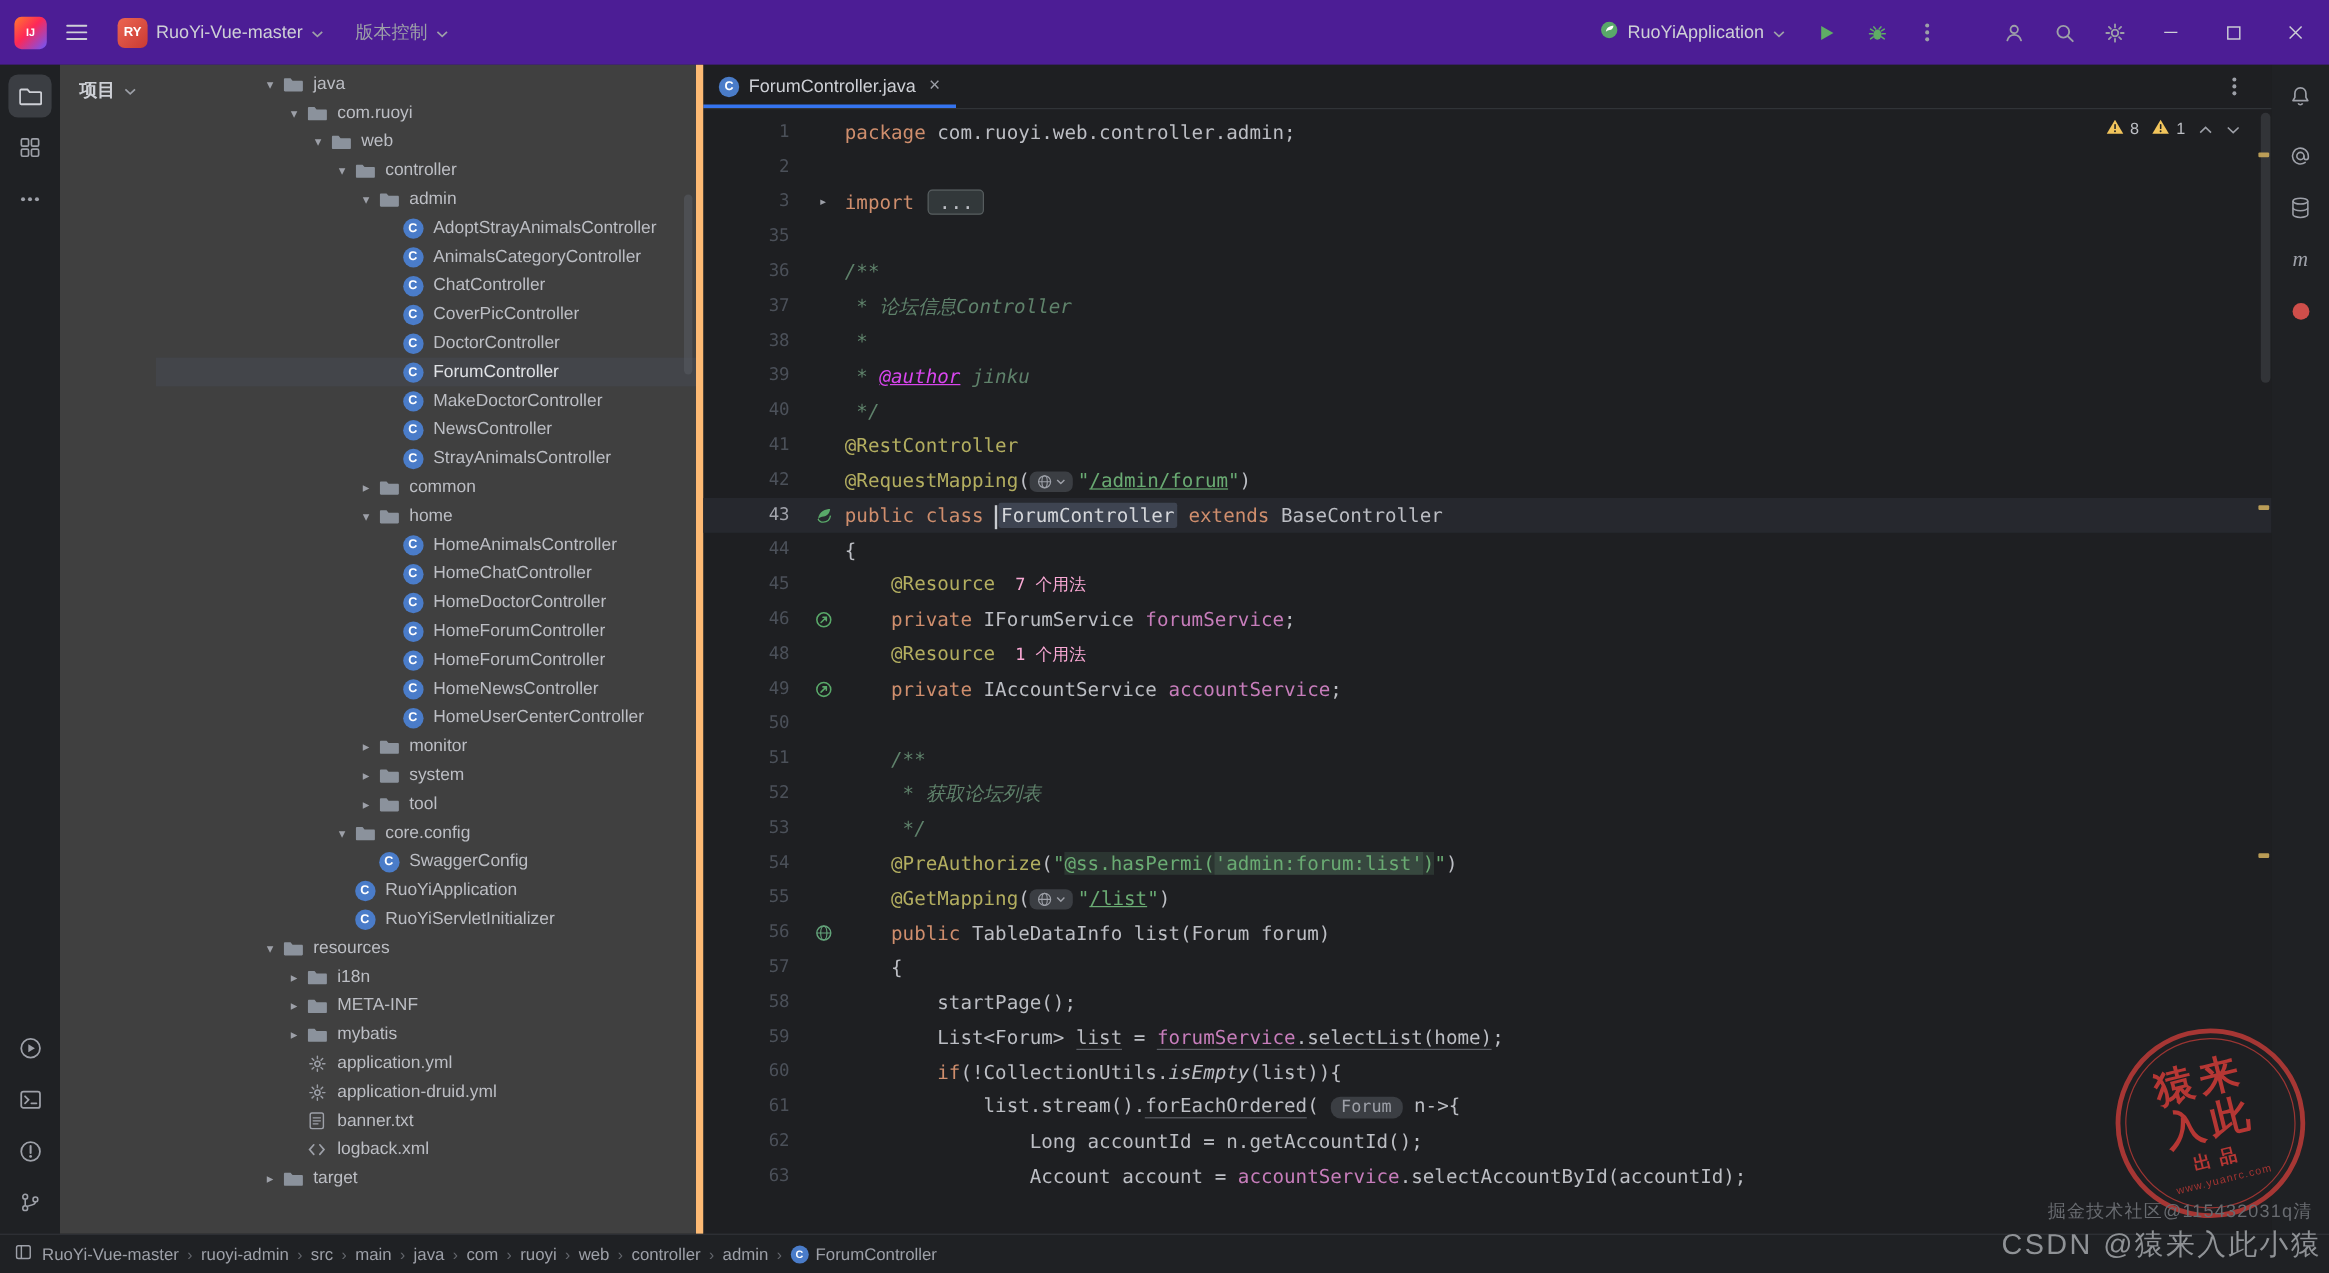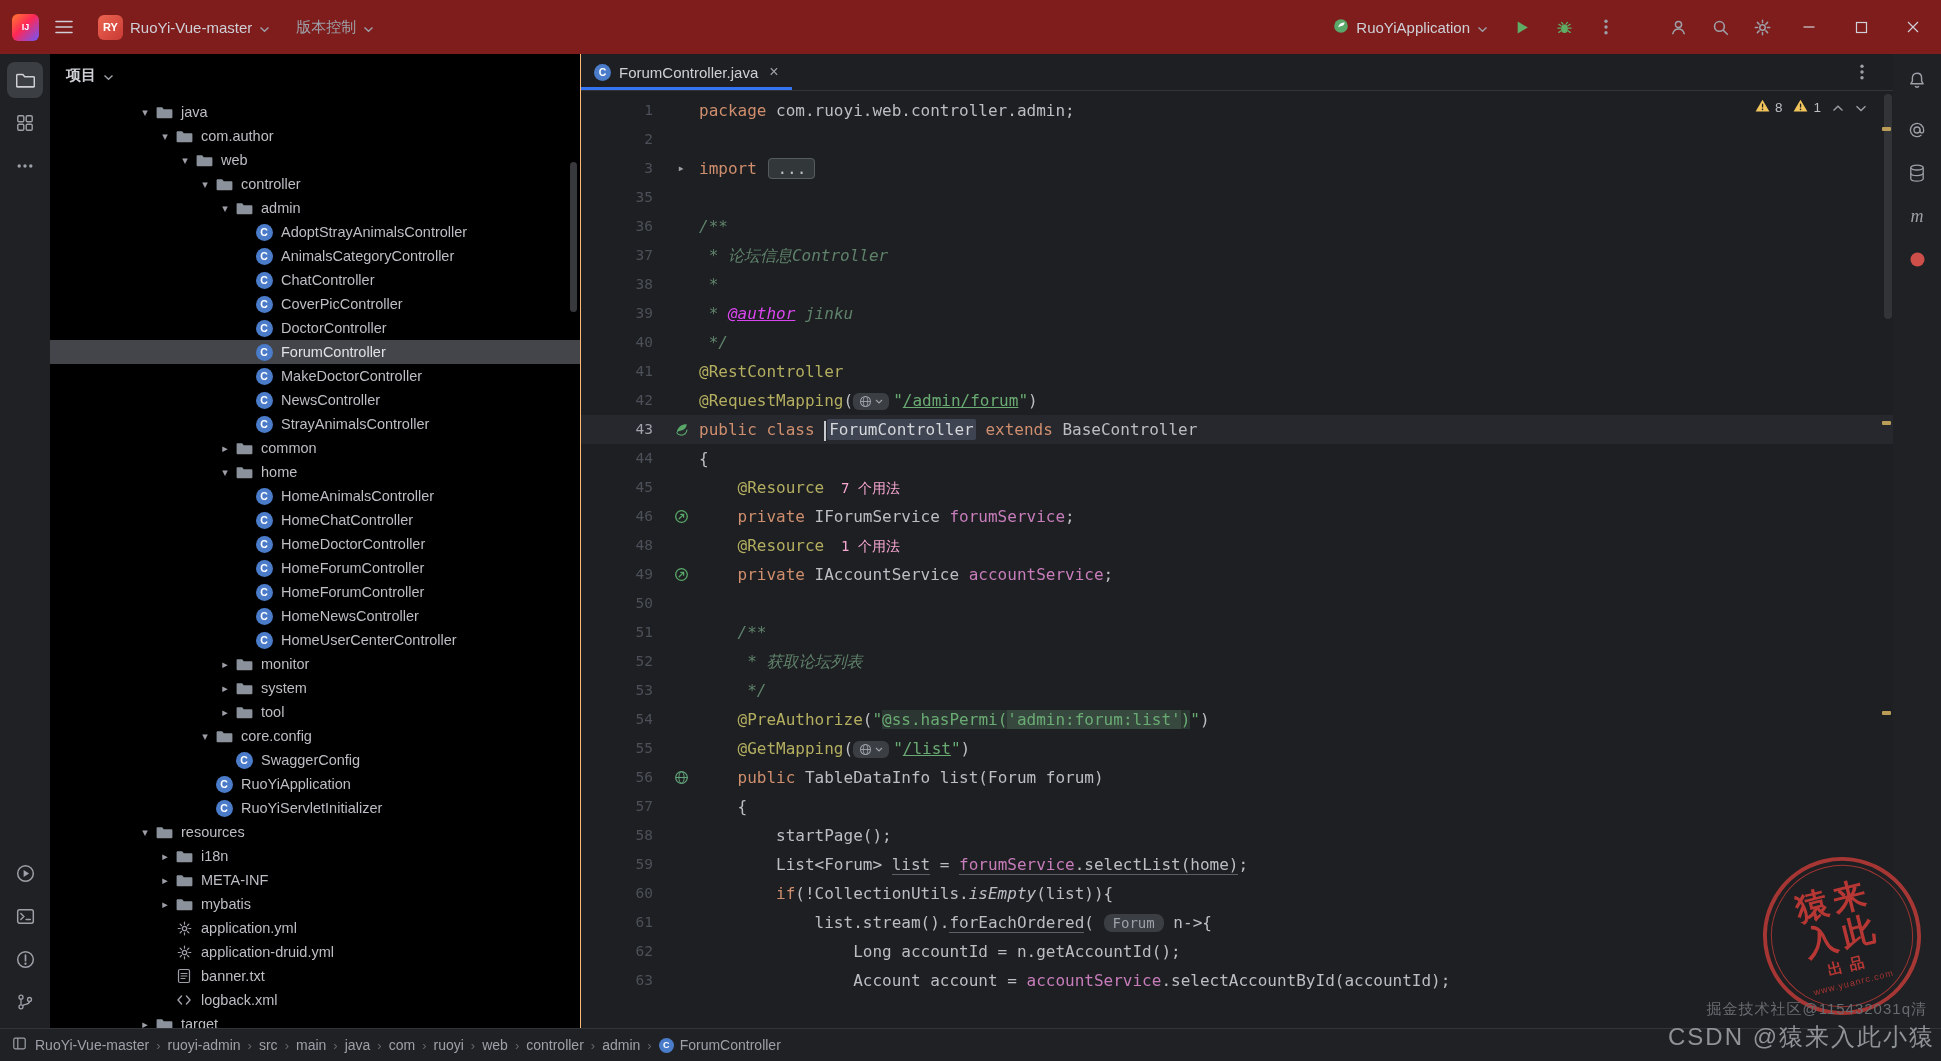--- a/index.html
+++ b/index.html
@@ -1,20 +1,20 @@
 <!DOCTYPE html>
 <html><head>
 <meta charset="utf-8">
 <style>
   html,body{margin:0;padding:0;background:#1e1f22;overflow:hidden;
     font-family:"Liberation Sans",sans-serif;color:#bcbec4;}
   .window{position:relative;width:1941px;height:1061px;display:flex;flex-direction:column;overflow:hidden;}
 
   
-  .titlebar{height:54px;flex:0 0 auto;background:#7f1d1d;display:flex;align-items:center;
+  .titlebar{height:54px;flex:0 0 auto;background:#4c1d95;display:flex;align-items:center;
     padding:0 6px 0 12px;gap:8px;font-size:15px;}
   .ij{width:27px;height:27px;border-radius:6px;flex:0 0 auto;
     background:linear-gradient(135deg,#ff7a2f,#fe2857 45%,#6b57ff);display:flex;align-items:center;justify-content:center;}
   .ij span{color:#fff;font-size:9px;font-weight:bold;}
   .tb-icon{width:34px;height:34px;border-radius:6px;display:flex;align-items:center;justify-content:center;flex:0 0 auto;}
   .tb-btn{display:flex;align-items:center;gap:7px;padding:5px 9px;border-radius:6px;color:#ced0d6;white-space:nowrap;}
   .tb-btn.dim{color:#9da0a8;}
   .ry{width:25px;height:25px;border-radius:6px;background:linear-gradient(135deg,#ec6550,#c93a35);
     color:#fff;font-weight:bold;font-size:11px;display:flex;align-items:center;justify-content:center;}
   .tb-spacer{flex:1;}
@@ -24,22 +24,22 @@
   
   .main{flex:1;display:flex;min-height:0;}
   .stripe{width:50px;background:#1f2124;display:flex;flex-direction:column;align-items:center;padding:8px 0;flex:0 0 auto;}
   .stripe.right{width:48px;}
   .stripe-group{display:flex;flex-direction:column;align-items:center;gap:7px;}
   .stripe .spacer{flex:1;}
   .stripe-btn{width:36px;height:36px;border-radius:8px;display:flex;align-items:center;justify-content:center;}
   .stripe-btn.active{background:#3b3e43;}
 
   
-  .project{width:530px;flex:0 0 auto;background:#000000;display:flex;flex-direction:column;position:relative;
-    border-right:1px solid #fdba74;}
+  .project{width:530px;flex:0 0 auto;background:#404040;display:flex;flex-direction:row;position:relative;
+    border-right:6px solid #fdba74;}
   .proj-header{height:42px;flex:0 0 auto;display:flex;align-items:center;gap:7px;padding:0 16px;
     color:#ced0d6;font-size:15px;font-weight:bold;}
   .tree{flex:1;overflow:hidden;padding-top:4px;font-size:14.5px;}
   .row{height:24px;display:flex;align-items:center;white-space:nowrap;color:#bcbec4;}
   .row.selected{background:#43454a;color:#dfe1e5;}
   .chev{width:18px;flex:0 0 auto;text-align:center;color:#9da0a8;font-size:11px;}
   .ticon{width:20px;flex:0 0 auto;display:flex;justify-content:center;align-items:center;margin-right:7px;}
   .ic-class{width:17px;height:17px;border-radius:50%;background:#4a7cc9;color:#fff;font-size:10.5px;font-weight:bold;
     display:inline-flex;align-items:center;justify-content:center;font-family:"Liberation Sans",sans-serif;flex:0 0 auto;}
   .ic-class.sm{width:15px;height:15px;font-size:9px;}
@@ -270,21 +270,21 @@
             </span>
             <span>java</span>
           </div>
           <div class="row" style="padding-left: 106px;">
             <span class="chev">▾</span>
             <span class="ticon">
               <svg width="17" height="15" viewBox="0 0 17 15">
                 <path d="M1.5 2.2h4.6l1.7 2h7.7c.5 0 .9.4.9.9v7.2c0 .5-.4.9-.9.9H1.5c-.5 0-.9-.4-.9-.9V3.1c0-.5.4-.9.9-.9z" fill="#8b929c"></path>
               </svg>
             </span>
-            <span>com.author</span>
+            <span>com.ruoyi</span>
           </div>
           <div class="row" style="padding-left: 126px;">
             <span class="chev">▾</span>
             <span class="ticon">
               <svg width="17" height="15" viewBox="0 0 17 15">
                 <path d="M1.5 2.2h4.6l1.7 2h7.7c.5 0 .9.4.9.9v7.2c0 .5-.4.9-.9.9H1.5c-.5 0-.9-.4-.9-.9V3.1c0-.5.4-.9.9-.9z" fill="#8b929c"></path>
               </svg>
             </span>
             <span>web</span>
           </div>

